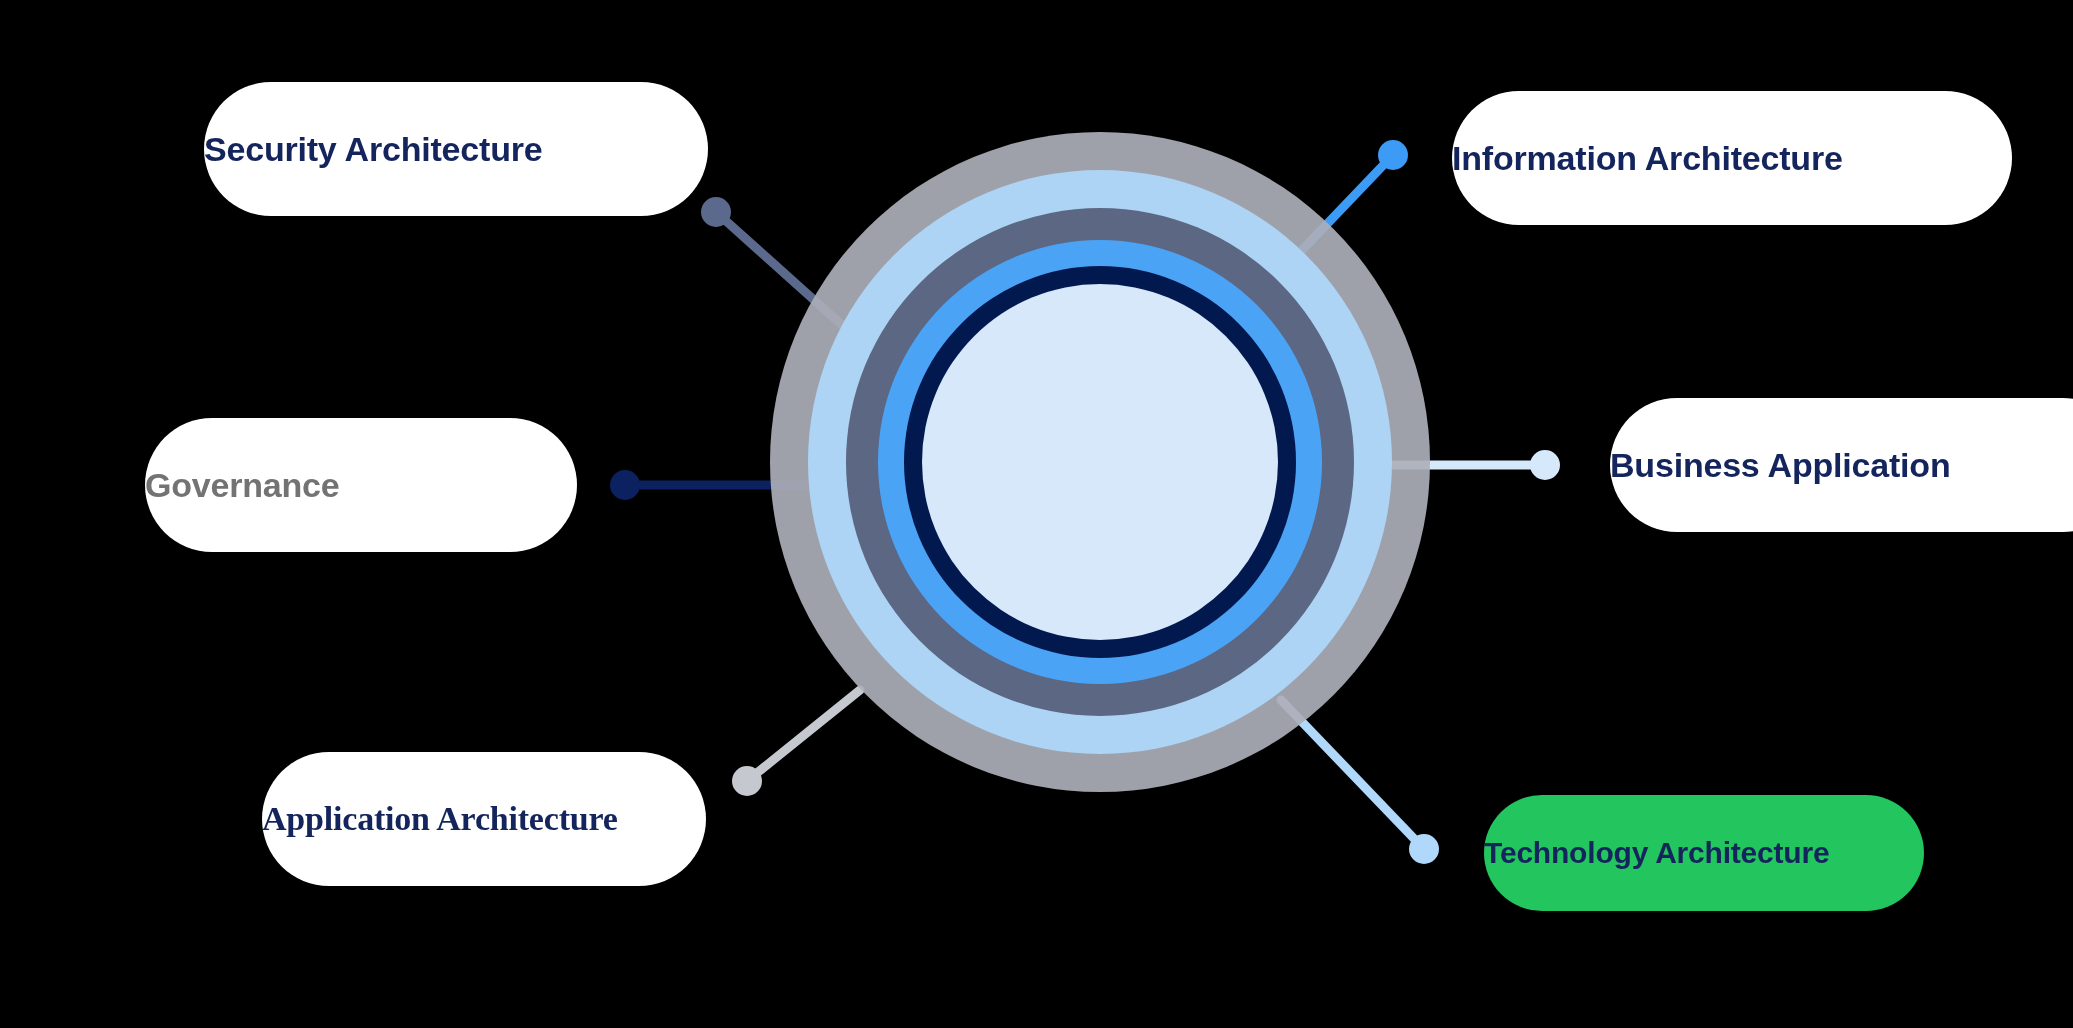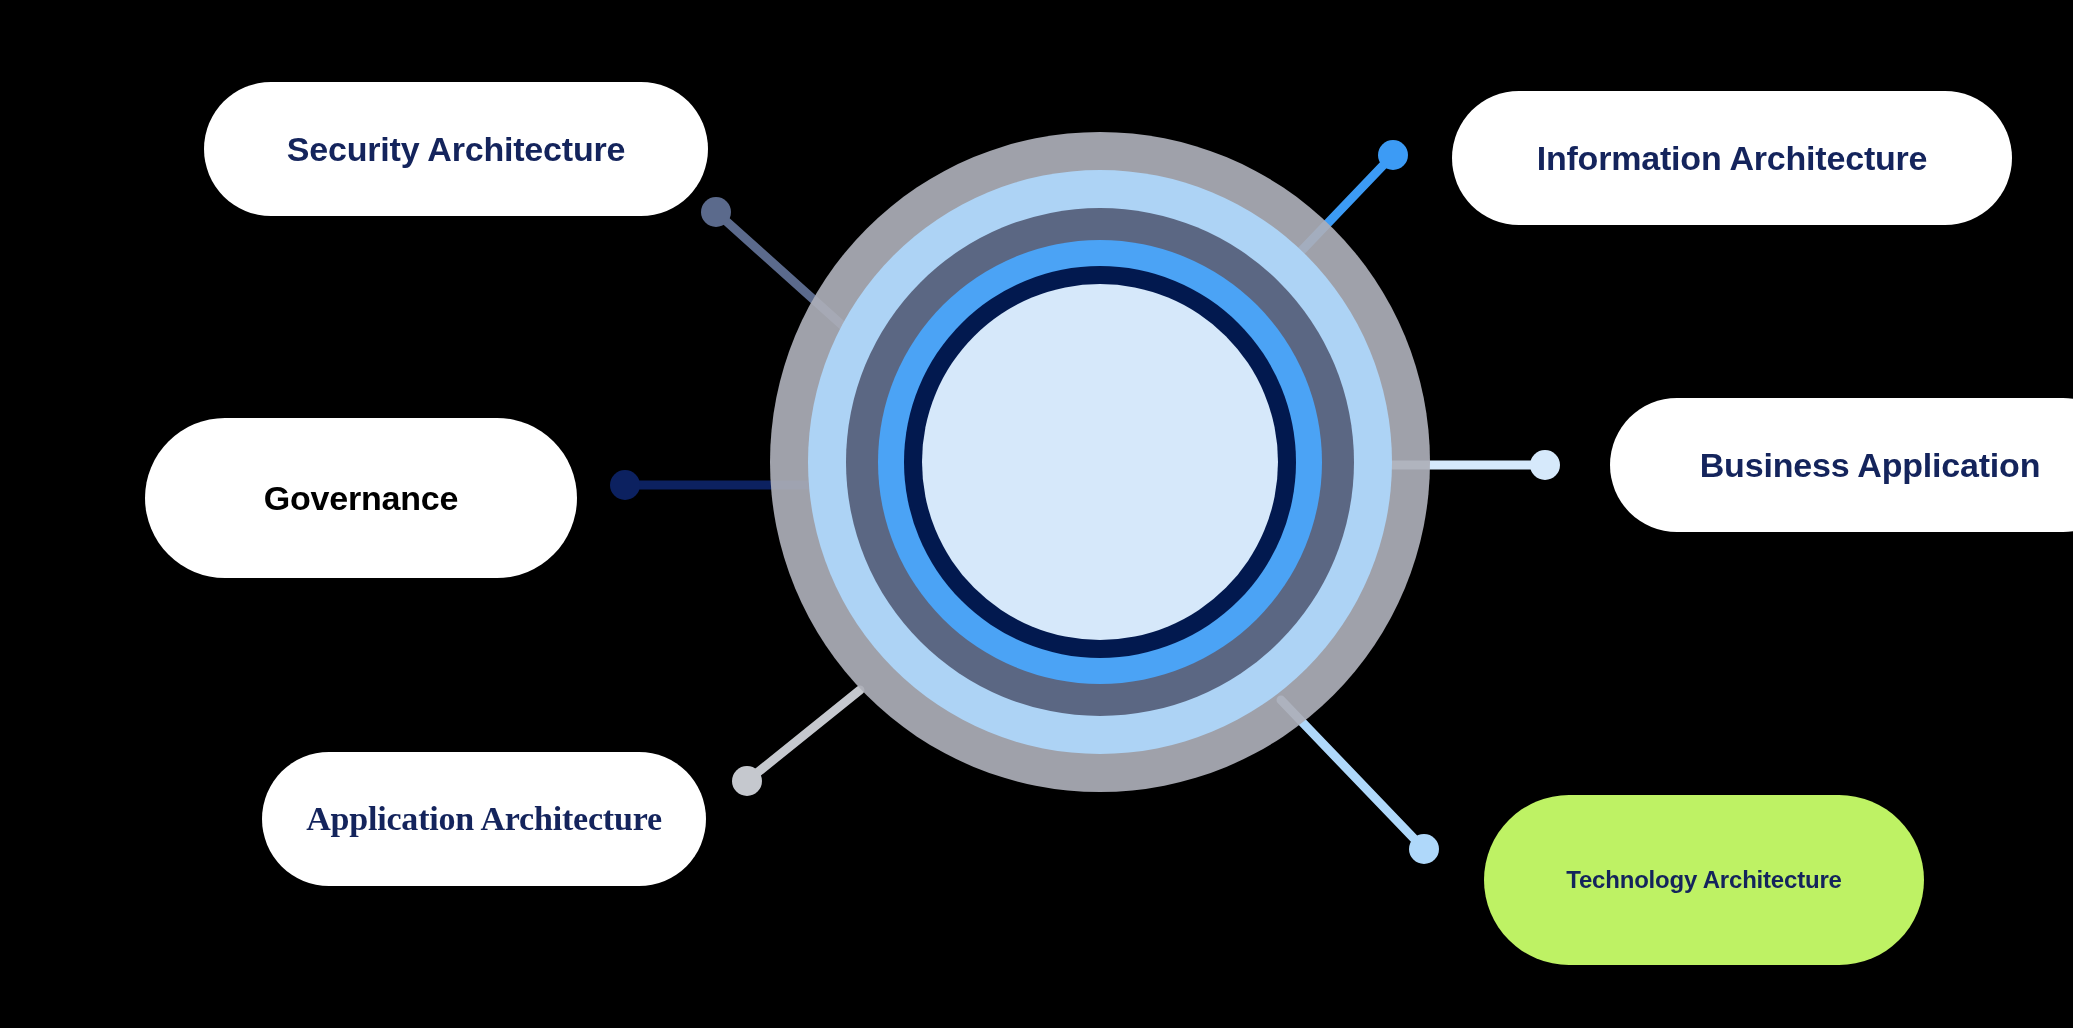--- a/index.html
+++ b/index.html
@@ -43,21 +43,21 @@
     left: 50%;
     top: 50%;
     transform: translate(-50%, -50%);
   }
   .pill {
     position: absolute;
     background: #FFFFFF;
     border-radius: 9999px;
     display: flex;
     align-items: center;
-    justify-content: center;
+    justify-content: flex-start;
     box-sizing: border-box;
     z-index: 6;
     color: #14245C;
     font-weight: bold;
     letter-spacing: -0.2px;
     white-space: nowrap;
   }
   .pill-label {
     display: block;
     line-height: 1;
@@ -105,29 +105,29 @@
     </div>
 
   <div class="pill" style="left: 204px; top: 82px; width: 504px; height: 134px; font-size: 34px; color: rgb(20, 36, 92); background: rgb(255, 255, 255);">
     <span class="pill-label">Security Architecture</span>
   </div>
 
   <div class="pill" style="left: 1452px; top: 75px; width: 560px; height: 134px; font-size: 34px; color: rgb(20, 36, 92); background: rgb(255, 255, 255); margin-top: 16px;">
     <span class="pill-label">Information Architecture</span>
   </div>
 
-  <div class="pill" style="left: 145px; top: 418px; width: 432px; height: 160px; font-size: 34px; color: #000000; background: rgb(255, 255, 255);">
+  <div class="pill" style="left: 145px; top: 418px; width: 432px; height: 134px; font-size: 34px; color: #737373; background: rgb(255, 255, 255);">
     <span class="pill-label">Governance</span>
   </div>
 
   <div class="pill" style="left: 1610px; top: 398px; width: 520px; height: 134px; font-size: 34px; color: rgb(20, 36, 92); background: rgb(255, 255, 255);">
     <span class="pill-label">Business Application</span>
   </div>
 
   <div class="pill" style="left: 262px; top: 752px; width: 444px; height: 134px; font-size: 34px; color: rgb(20, 36, 92); background: rgb(255, 255, 255); font-family: Liberation Serif, serif;">
     <span class="pill-label">Application Architecture</span>
   </div>
 
-  <div class="pill" style="left: 1484px; top: 795px; width: 440px; height: 170px; font-size: 24px; color: rgb(20, 36, 92); background: #bef264;">
+  <div class="pill" style="left: 1484px; top: 795px; width: 440px; height: 116px; font-size: 30px; color: rgb(20, 36, 92); background: #22c55e;">
     <span class="pill-label">Technology Architecture</span>
   </div>
 
 </div>
 
 </body></html>

